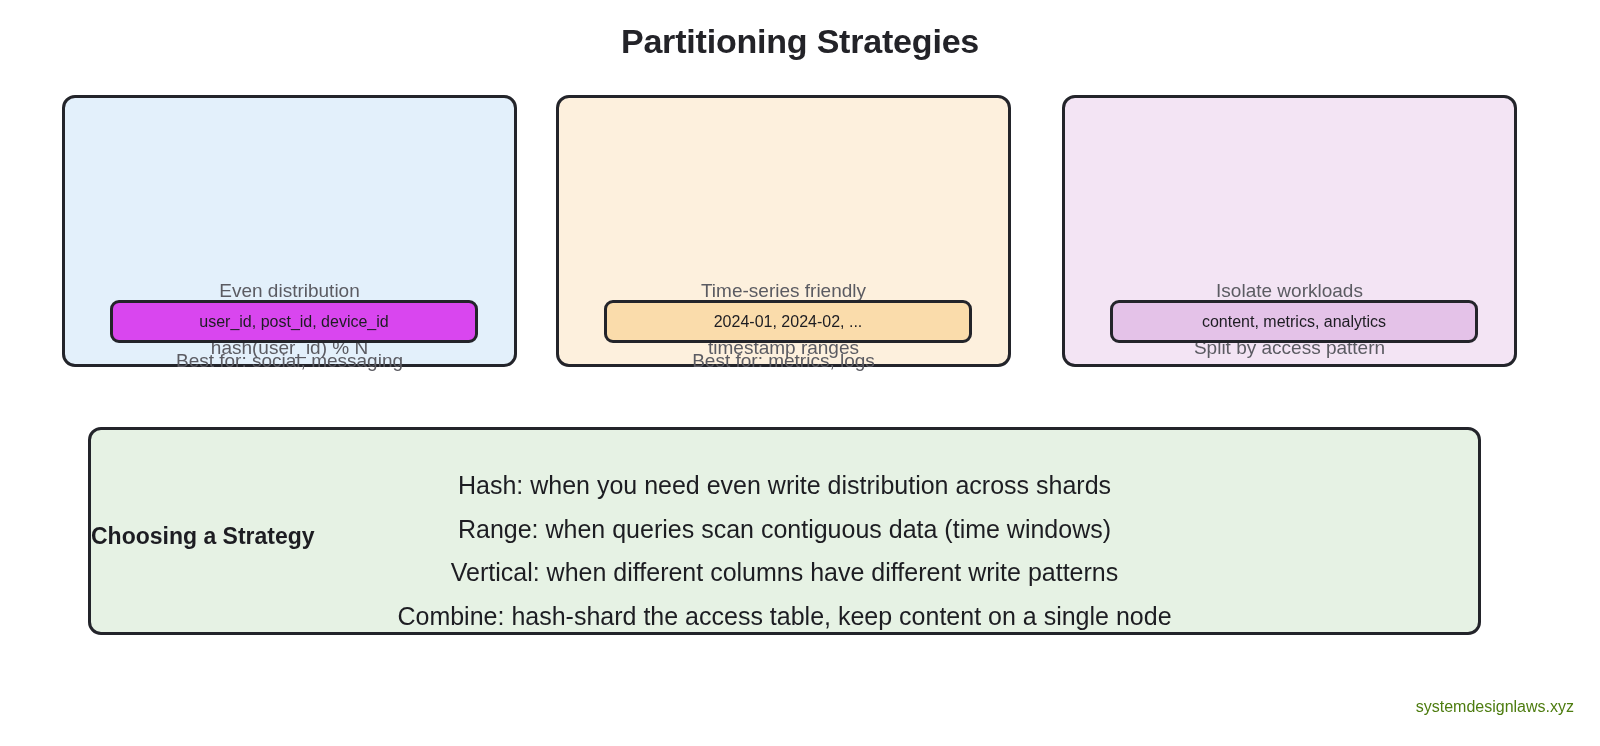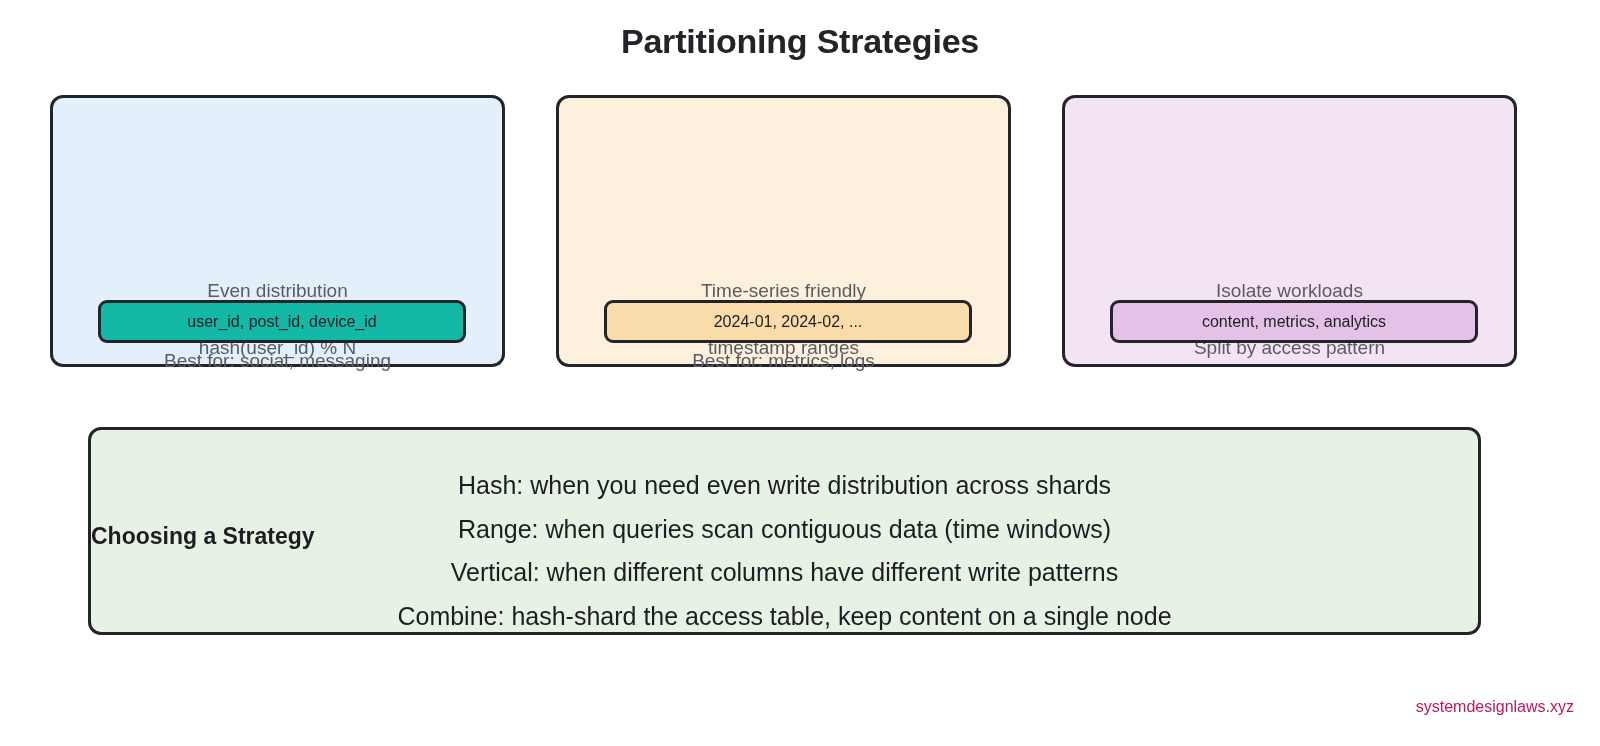--- a/index.html
+++ b/index.html
@@ -35,21 +35,21 @@
   
   .strategy-card {
     position: absolute;
     top: 95px;
     width: 455px;
     height: 272px;
     border: 3px solid #23242a;
     border-radius: 13px;
     box-sizing: border-box;
   }
-  #card-hash     { left: 50px;   background: #e3f0fb; padding-left: 16px; }
+  #card-hash     { left: 62px;   background: #e3f0fb; padding-left: 16px; }
   #card-range    { left: 556px;  background: #fdf0dd; }
   #card-vertical { left: 1062px; background: #f3e4f4; }
 
   
   .card-text-layer {
     position: absolute;
     left: 0;
     width: 100%;
     text-align: center;
     white-space: nowrap;
@@ -78,21 +78,21 @@
     height: 43px;
     border: 3px solid #23242a;
     border-radius: 9px;
     box-sizing: border-box;
     display: flex;
     align-items: center;
     justify-content: center;
     font-size: 16px;
     color: #1d1d22;
   }
-  #chip-hash     { background: #14b8a6; }
+  #chip-hash     { background: #d946ef; }
   #chip-range    { background: #fadcab; }
   #chip-vertical { background: #e4c2e8; }
 
   
   #summary-panel {
     position: absolute;
     left: 88px;
     top: 427px;
     width: 1393px;
     height: 208px;
@@ -125,21 +125,21 @@
     font-weight: bold;
     color: #1d1d22;
   }
 
   
   #watermark {
     position: absolute;
     right: 26px;
     bottom: 30px;
     font-size: 16px;
-    color: #be185d;
+    color: #4d7c0f;
   }
 </style>
 </head>
 <body>
 
 <div id="canvas">
 
   <div id="diagram-title">Partitioning Strategies</div>
 
   <div class="strategy-card" id="card-hash">

